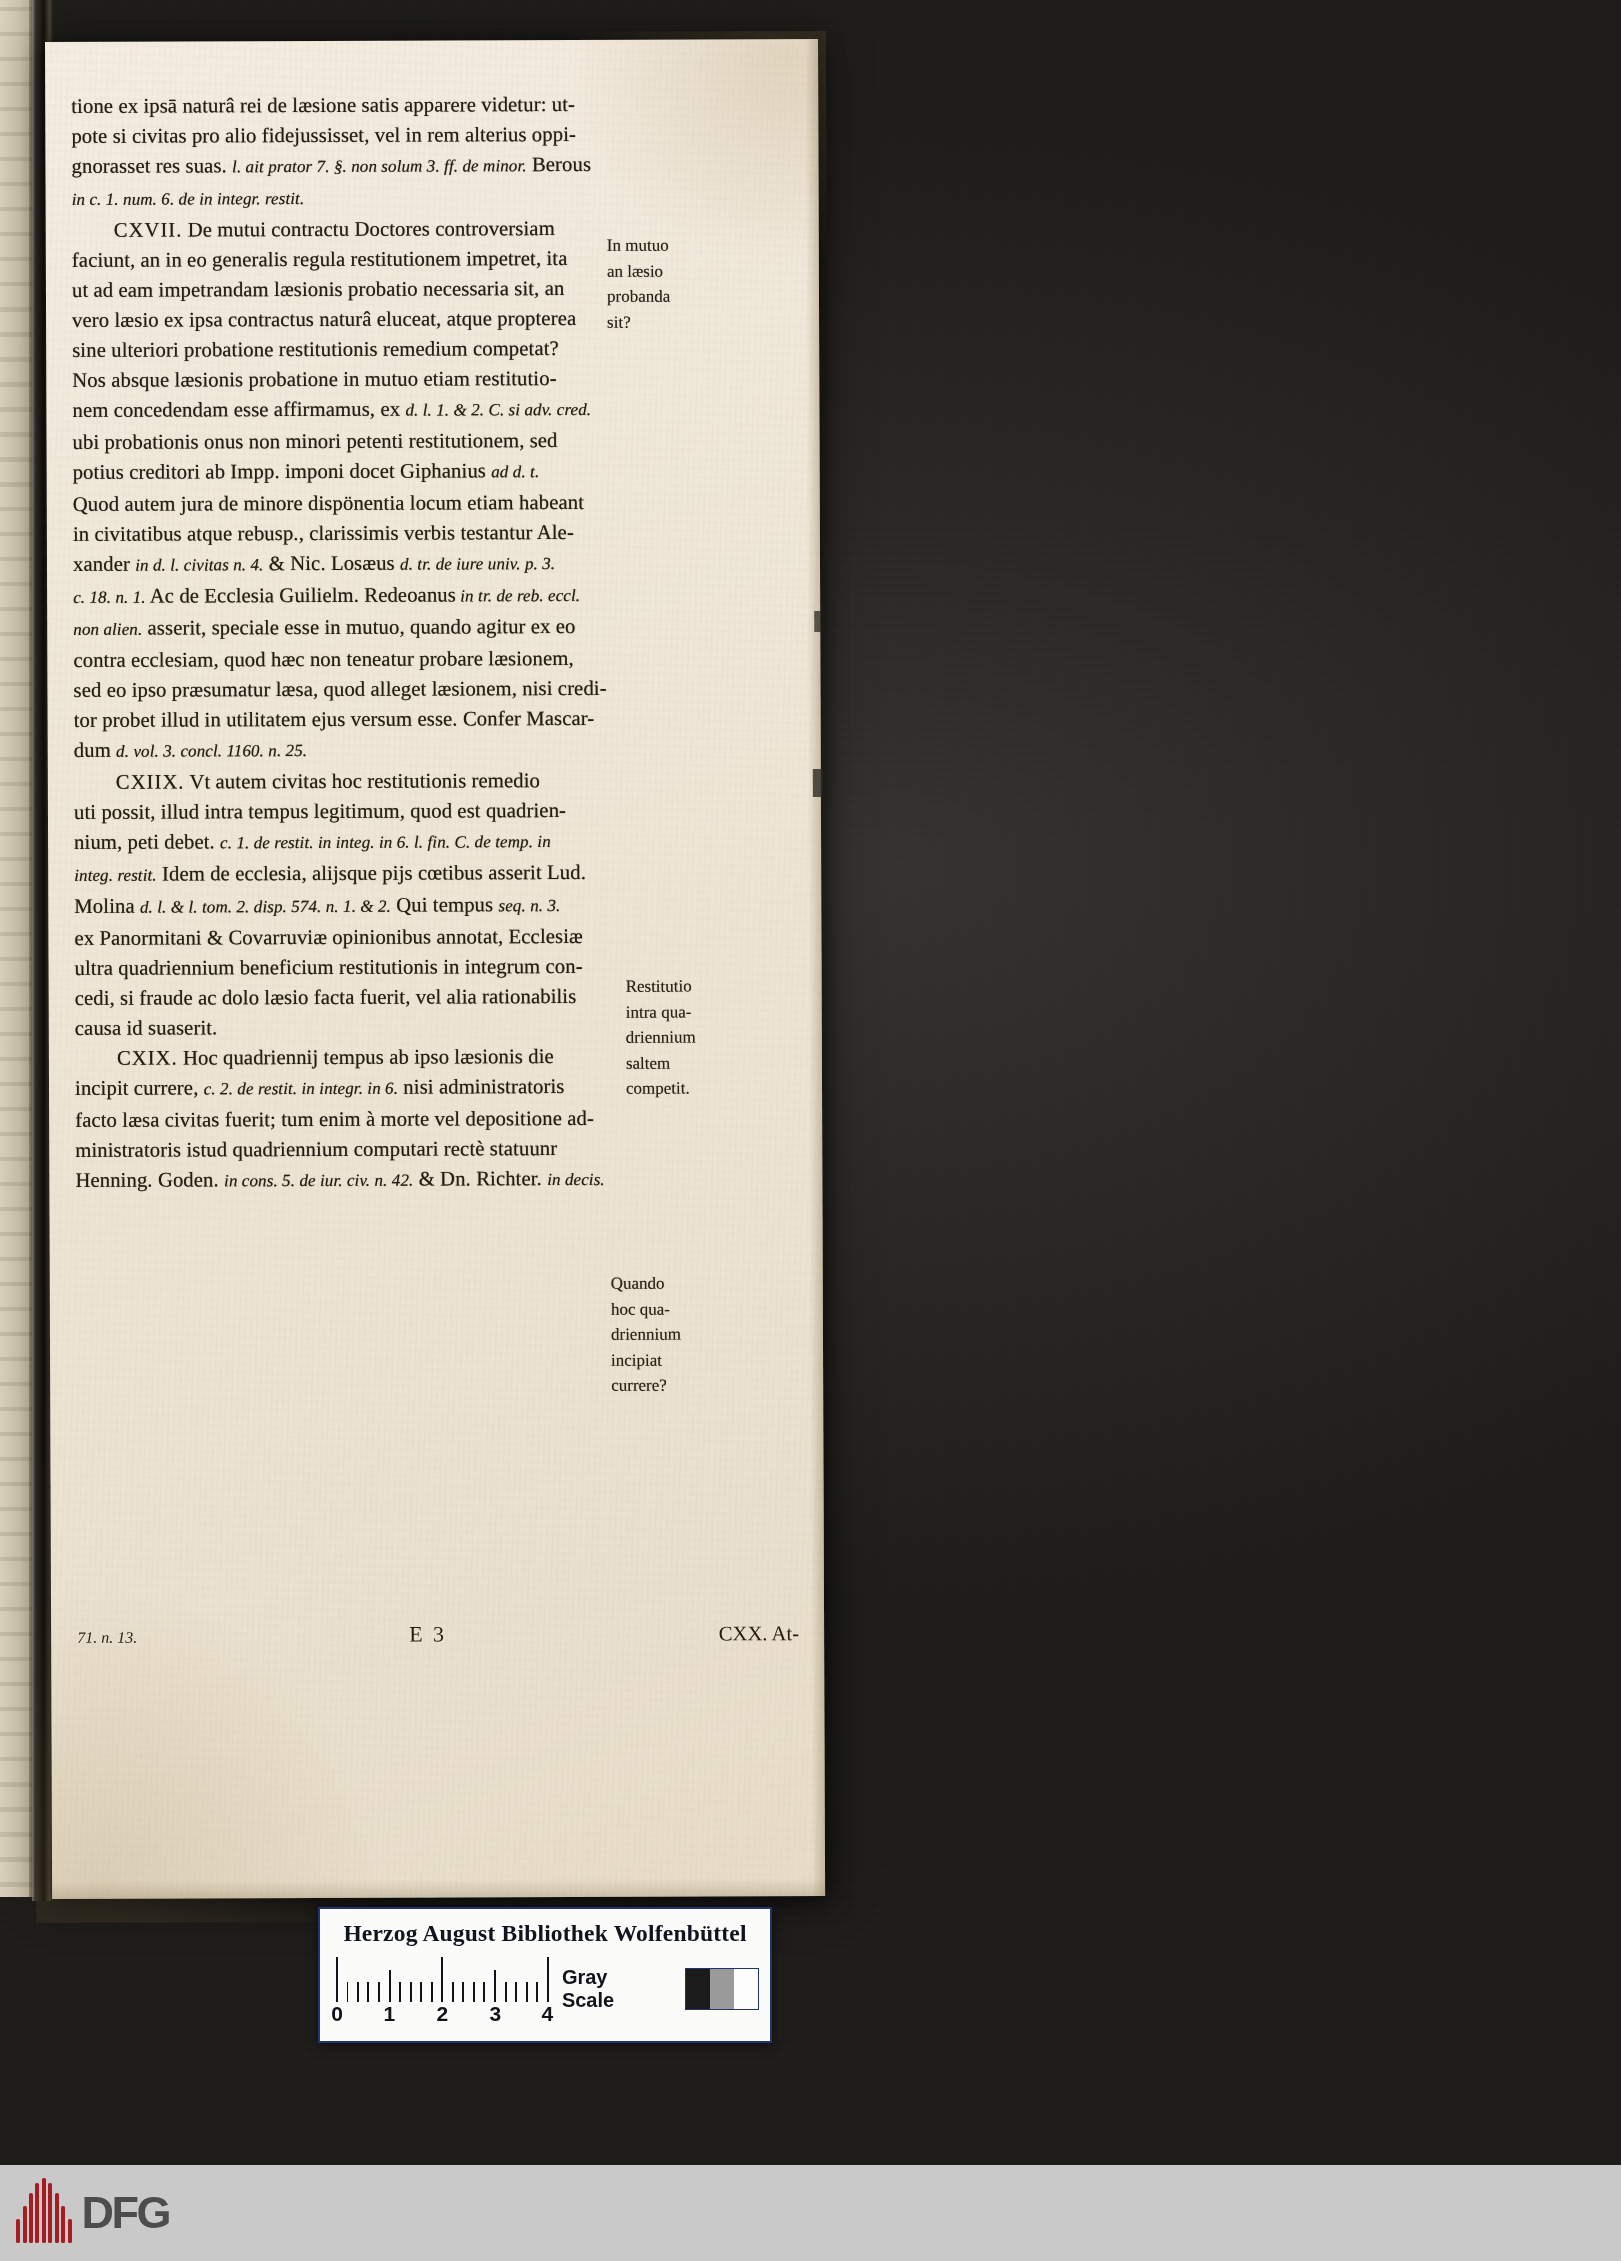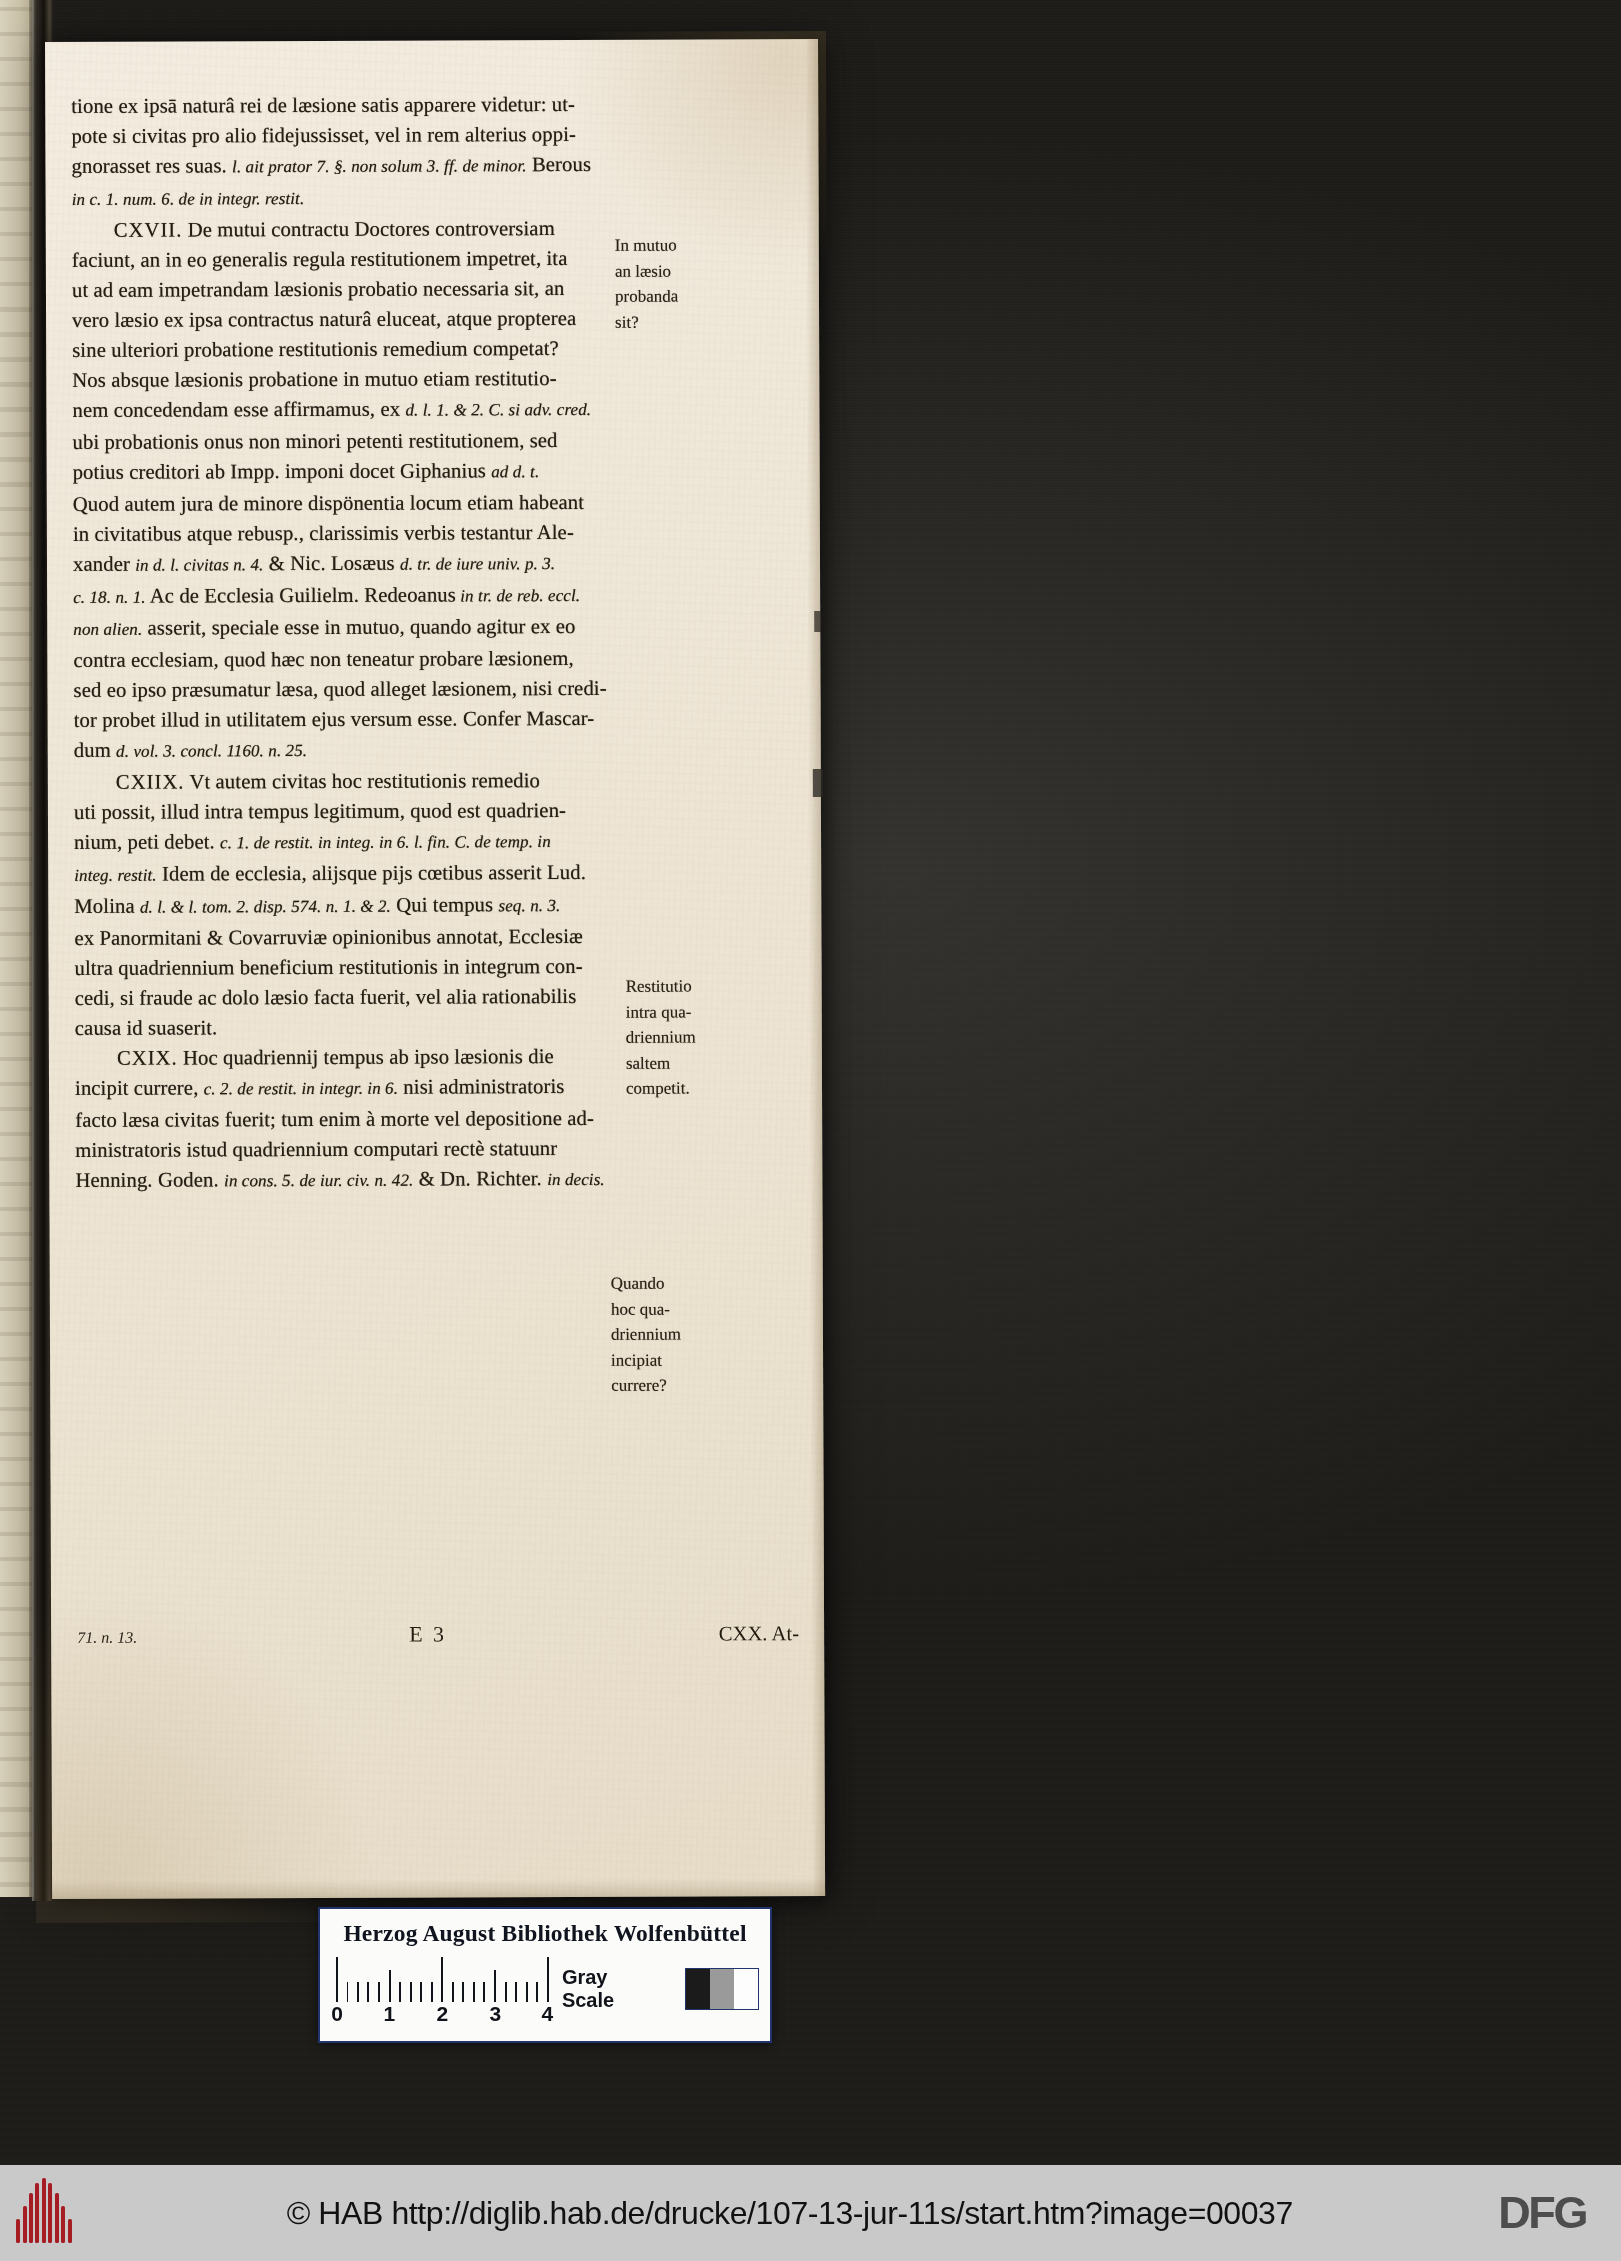--- a/index.html
+++ b/index.html
@@ -311,21 +311,21 @@
         <div class="ln">ministratoris istud quadriennium computari rectè statuunr</div>
         <div class="ln">
           <span>Henning. Goden. </span><span class="smit">in cons. 5. de iur. civ. n. 42.</span><span> &amp; Dn. Richter. </span><span class="smit">in decis.</span>
         </div>
       </div>
 
     </div>
 
     <div class="col-margin">
 
-      <div class="mnote" style="top:144px; left:8px;">
+      <div class="mnote" style="top:144px; left:0;">
         <div class="row">In  mutuo</div>
         <div class="row">an     læsio</div>
         <div class="row">probanda</div>
         <div class="row">sit?</div>
       </div>
 
       <div class="mnote" style="top:885px; left:16px;">
         <div class="row">Restitutio</div>
         <div class="row">intra qua-</div>
         <div class="row">driennium</div>
@@ -406,16 +406,15 @@
     <div class="hab-bar" style="left:4.9px;  height:24px;"></div>
     <div class="hab-bar" style="left:11.4px; height:37px;"></div>
     <div class="hab-bar" style="left:18px; height:50px;"></div>
     <div class="hab-bar" style="left:24px; height:60px;"></div>
     <div class="hab-bar" style="left:31px; height:65px;"></div>
     <div class="hab-bar" style="left:37px; height:60px;"></div>
     <div class="hab-bar" style="left:44px; height:50px;"></div>
     <div class="hab-bar" style="left:50px; height:37px;"></div>
     <div class="hab-bar" style="left:57px; height:24px;"></div>
   </div>
-  <div id="footer-text">© HAB http://diglib.hab.de/drucke/107-13-jur-11s/start.htm?image=00037</div>
   <div id="dfg-logo">DFG</div>
 </div>
 
 
 </body></html>

